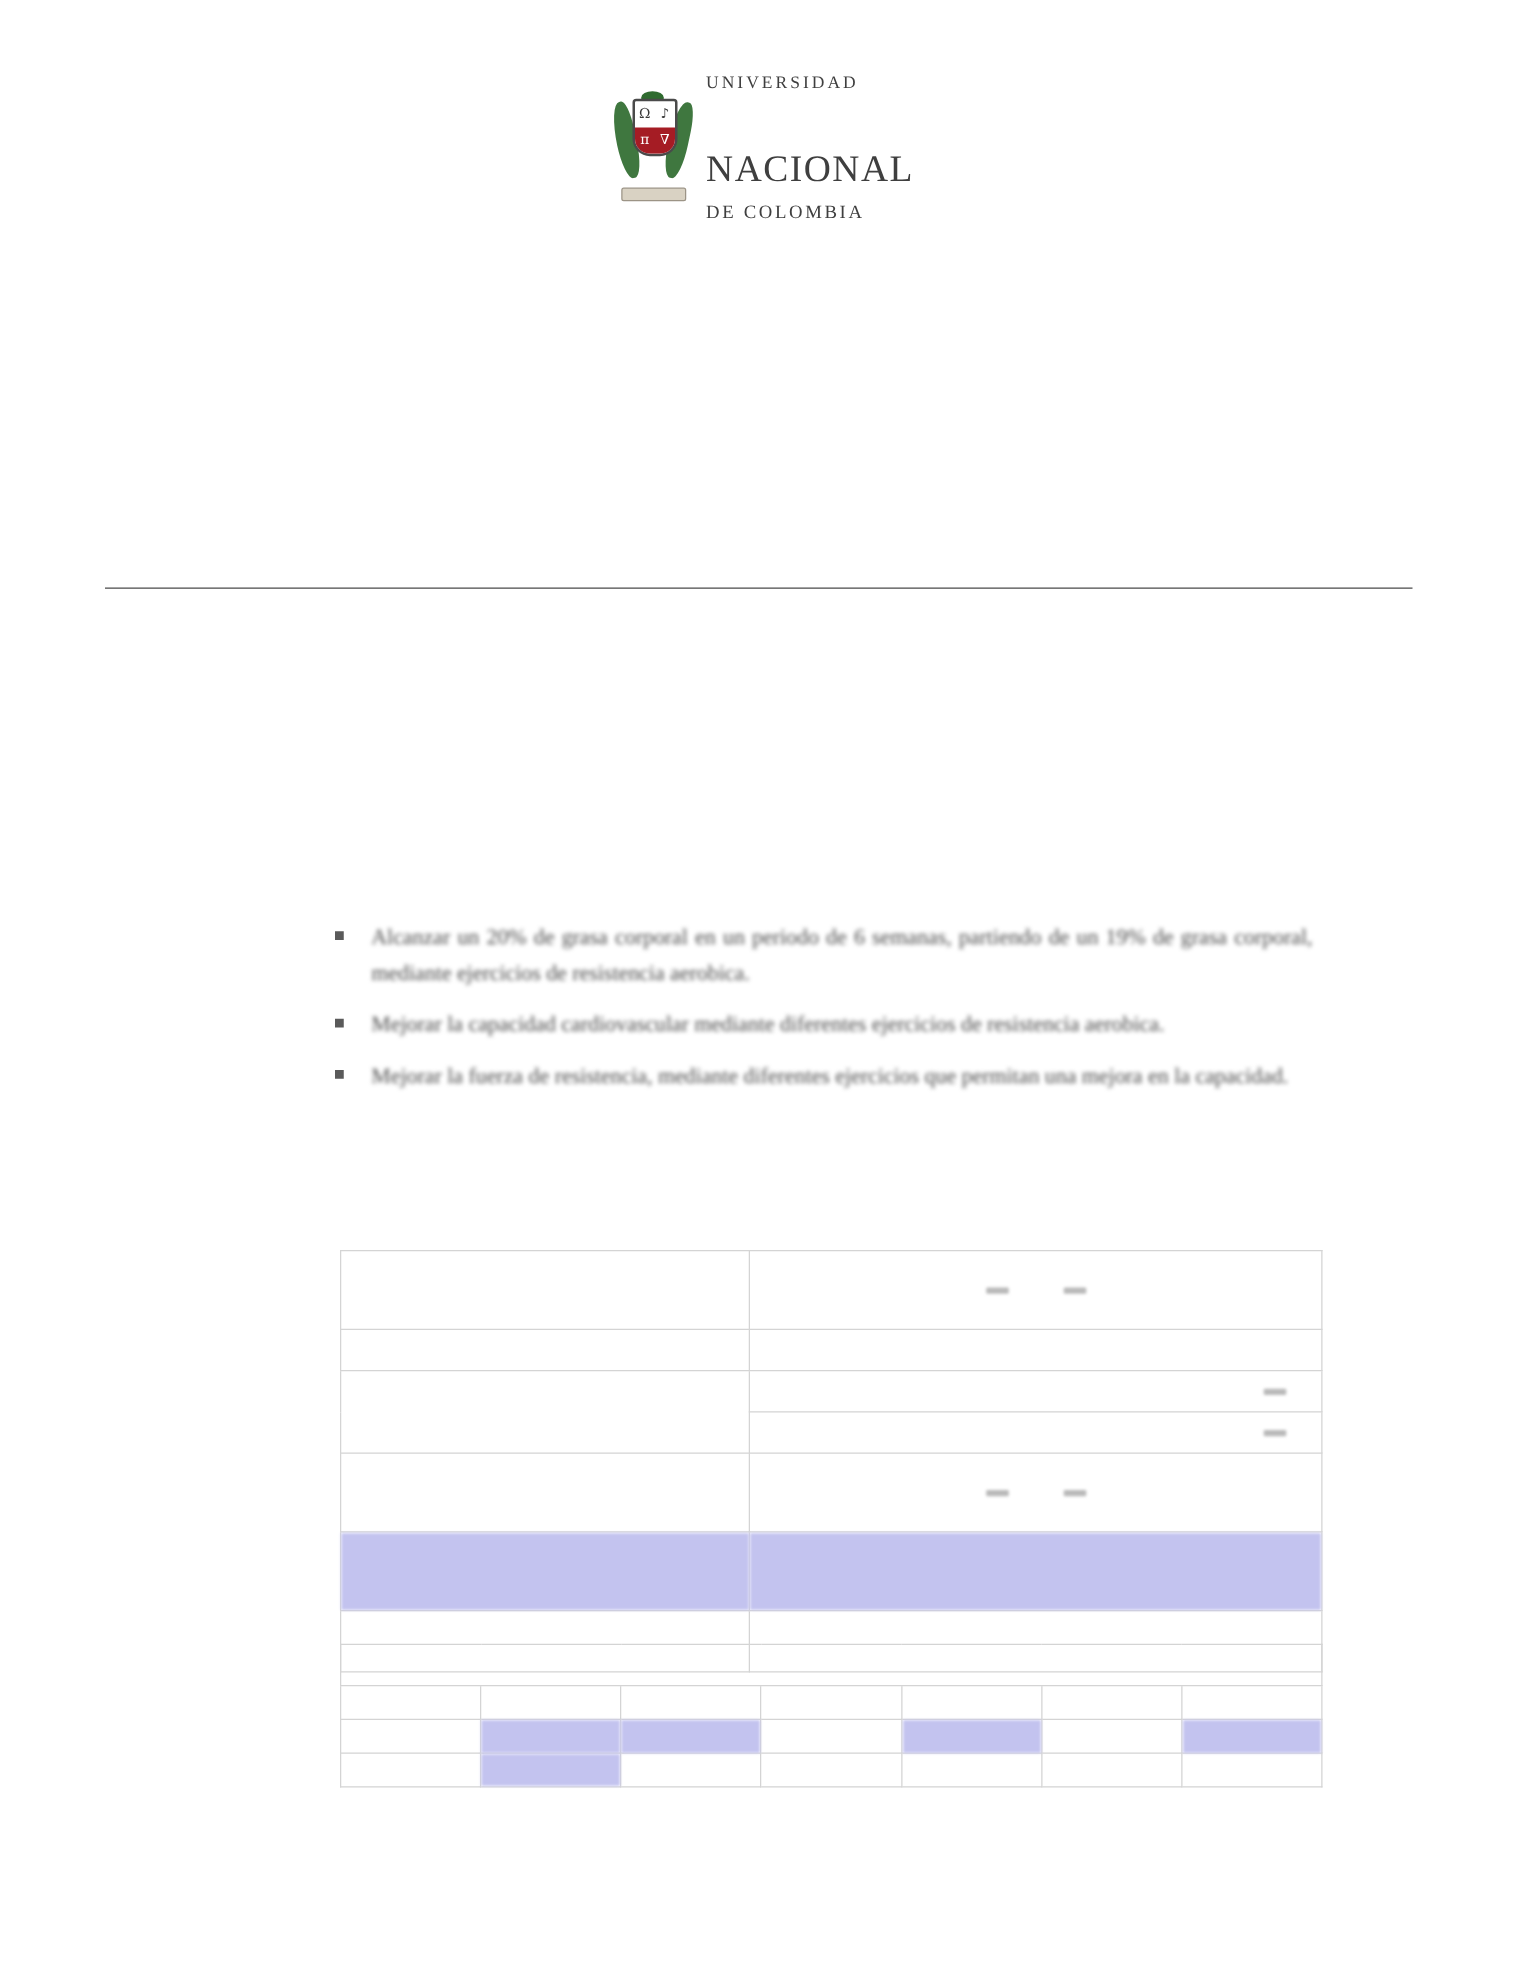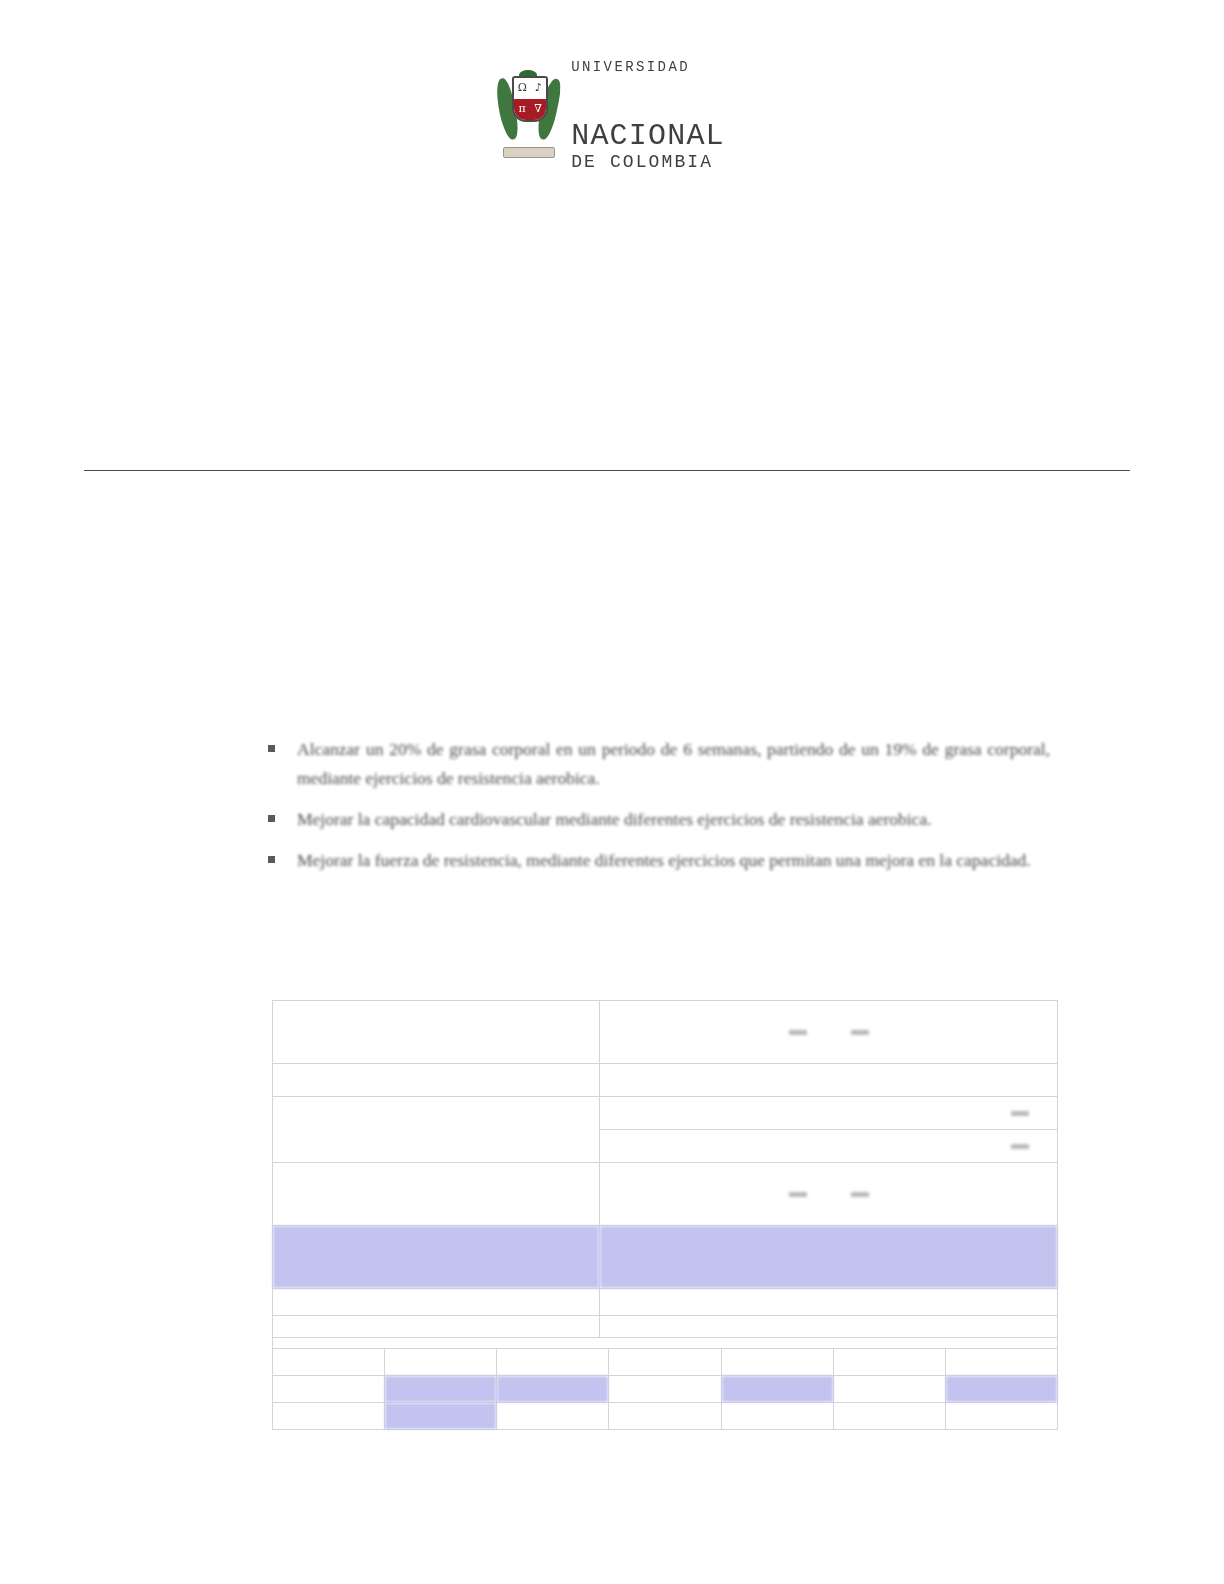--- a/index.html
+++ b/index.html
@@ -90,37 +90,37 @@
     height: 10px;
     background: #2f6b2f;
     border-radius: 50% 50% 0 0;
   }
   .wordmark {
     display: flex;
     flex-direction: column;
     justify-content: flex-start;
     line-height: 1;
     color: #3f3f3f;
-    font-family: Liberation Mono, monospace;
+    font-family: Liberation Serif, serif;
   }
   .wordmark .l1 {
     font-size: 14px;
     letter-spacing: 2.4px;
     margin-bottom: 3px;
   }
   .wordmark .l2 {
     font-size: 30px;
     letter-spacing: 1.2px;
     font-weight: 400;
     margin-top: 44px;
   }
   .wordmark .l3 {
-    font-size: 18px;
+    font-size: 15px;
     letter-spacing: 2.1px;
-    margin-top: 2px;
+    margin-top: 12px;
   }
 
   
   .hrule {
     position: absolute;
     left: 84px;
     top: 470px;
     width: 1046px;
     height: 0;
     border-top: 1.5px solid #4a4a4a;

